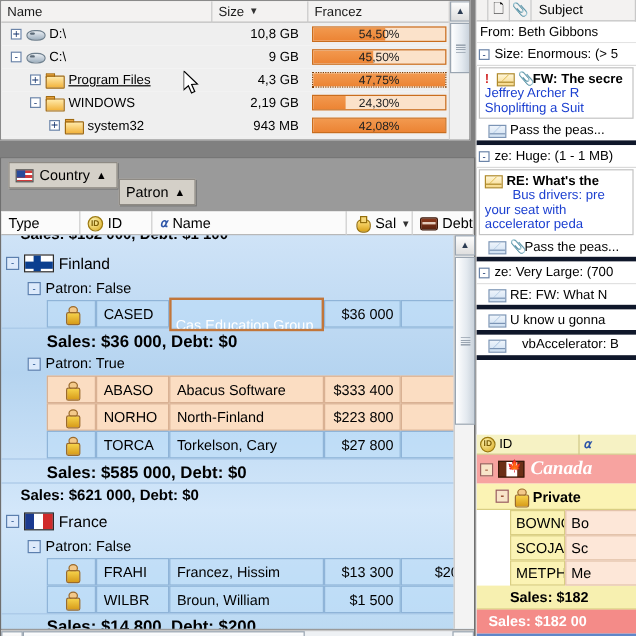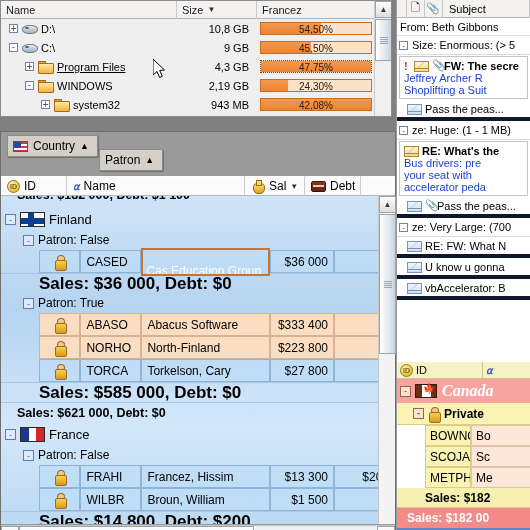--- a/index.html
+++ b/index.html
@@ -221,21 +221,21 @@
   .dcell.type { width:42px; display:flex; align-items:center; justify-content:center; }
   .dcell.id { width:62px; }
   .dcell.name { width:131px; }
   .dcell.sal { width:65px; text-align:right; }
   .dcell.debt { width:62px; text-align:right; }
   .datarow.peach .dcell { background:#fbddc2; border-color:#d9b193; }
   .datarow.blue .dcell { background: rgba(188,220,248,0.55); }
   .dcell.sel {
     background:#10246e; color:#fff; border:2px solid #c2763a; padding:12px 3px; line-height:19px;
   }
-  .sum-in { padding-left:38px; font-weight:bold; font-size:17px; height:20px; line-height:20px;
+  .sum-in { padding-left:38px; font-weight:bold; font-size:14px; height:20px; line-height:20px;
             border-top:1px solid #a9c7e6; }
   .sum-out { padding-left:16px; font-weight:bold; font-size:12.5px; height:21px; line-height:21px;
              border-top:1px solid #a9c7e6; }
   .clip-top { height:12px; overflow:hidden; padding-left:16px; font-weight:bold; font-size:12.5px;}
   .clip-top span { display:block; margin-top:-8px; }
 
   .gv-scroll { position:absolute; right:0; top:64px; bottom:19px; width:17px; background:#f3f3f3; border-left:1px solid #c5c5c5;}
   .gv-thumb { width:17px; height:140px; margin-top:1px;
               background: linear-gradient(90deg,#ffffff,#e3e9ef 60%,#c9d2db); border:1px solid #9aa5b1;
               display:flex; align-items:center; justify-content:center;}
@@ -401,21 +401,21 @@
         <div class="ml-group">
           <span class="grp-exp">-</span>
           <span>ze: Huge: (1 - 1 MB)</span>
         </div>
         <div class="ml-item boxed">
           <div style="display: flex; flex-direction: column; flex: 1 1 0%;">
             <div style="display: flex; gap: 3px; align-items: center;">
               <span class="env"></span>
               <span class="ml-subj b">RE: What's the</span>
             </div>
-            <div class="ml-prev" style="padding-left: 0px;">Bus drivers: pre</div>
+            <div class="ml-prev" style="padding-left: 0px; text-align: center;">Bus drivers: pre</div>
             <div class="ml-prev" style="padding-left: 0px;">your seat with </div>
             <div class="ml-prev" style="padding-left: 0px;">accelerator peda</div>
           </div>
         </div>
         <div class="ml-item">
           <div style="display: flex; flex-direction: column; flex: 1 1 0%;">
             <div style="display: flex; gap: 3px; align-items: center;">
               <span class="env blue"></span>
               <span class="clip">📎</span>
               <span class="ml-subj">Pass the peas...</span>
@@ -437,21 +437,21 @@
         <div class="ml-item">
           <div style="display: flex; flex-direction: column; flex: 1 1 0%;">
             <div style="display: flex; gap: 3px; align-items: center;">
               <span class="env blue"></span>
               <span class="ml-subj">U know u gonna</span>
             </div>
           </div>
         </div>
         <div class="ml-item">
           <div style="display: flex; flex-direction: column; flex: 1 1 0%;">
-            <div style="display: flex; gap: 3px; align-items: center;">
+            <div style="display: flex; gap: 13px; ">
               <span class="env blue"></span>
               <span class="ml-subj">vbAccelerator: B</span>
             </div>
           </div>
         </div>
       </div>
 
     <div id="rgrid">
       <div class="rg-head">
         <div class="rg-th" style="width:86px">
@@ -500,20 +500,23 @@
         <span>Country</span>
         <span class="asc">▲</span>
       </div>
       <div class="chip patron">
         <span>Patron</span>
         <span class="asc">▲</span>
       </div>
     </div>
 
     <div class="ch-head">
+      <div class="ch-th type">
+        <span>Type</span>
+      </div>
       <div class="ch-th id">
         <span class="coin">ID</span>
         <span>ID</span>
       </div>
       <div class="ch-th name">
         <span class="azicon">⍺</span>
         <span>Name</span>
       </div>
       <div class="ch-th sal">
         <span class="moneybag"></span>

